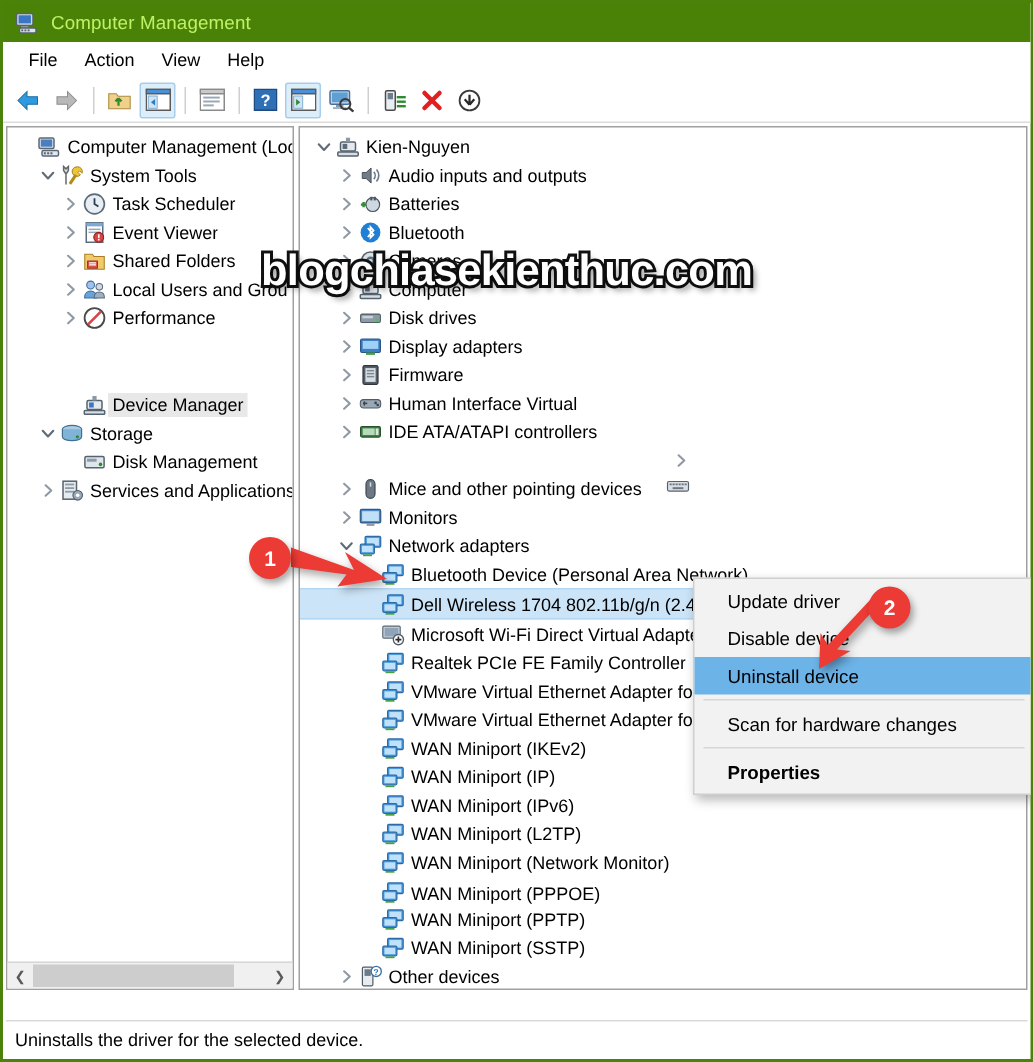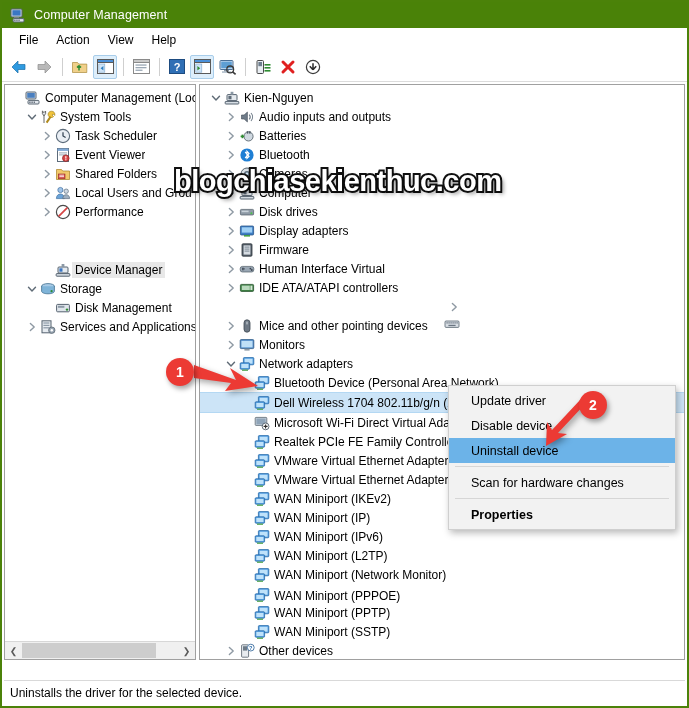--- a/index.html
+++ b/index.html
@@ -22,21 +22,21 @@
   .titlebar {
     height: 26px;
     background: #4a8208;
     display: flex;
     align-items: center;
     padding-left: 8px;
     box-sizing: border-box;
   }
   .titlebar .tb-icon { width: 16px; height: 16px; position: relative; margin-right: 8px; flex: 0 0 auto; }
   .titlebar .tb-title {
-    color: #ffffff;
+    color: #bef264;
     font-size: 12.5px;
     letter-spacing: .1px;
     white-space: nowrap;
   }
 
   
   .menubar {
     height: 24px;
     background: #ffffff;
     display: flex;
@@ -154,21 +154,21 @@
     align-items: center;
     padding-left: 6px;
     box-sizing: border-box;
     font-size: 12px;
     color: #000000;
   }
 
   
   .ctxmenu {
     position: absolute;
-    left: 446px;
+    left: 460px;
     top: 383px;
     width: 228px;
     background: #f2f2f2;
     border: 1px solid #cfcfcf;
     box-shadow: 2px 3px 7px rgba(0,0,0,.28);
     padding: 2px 0;
     z-index: 40;
     box-sizing: border-box;
   }
   .ctxmenu .cmi {

